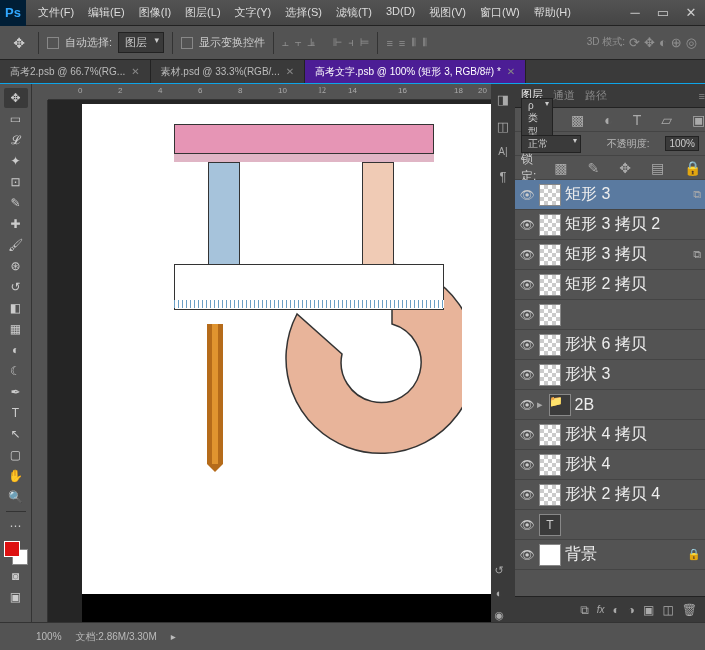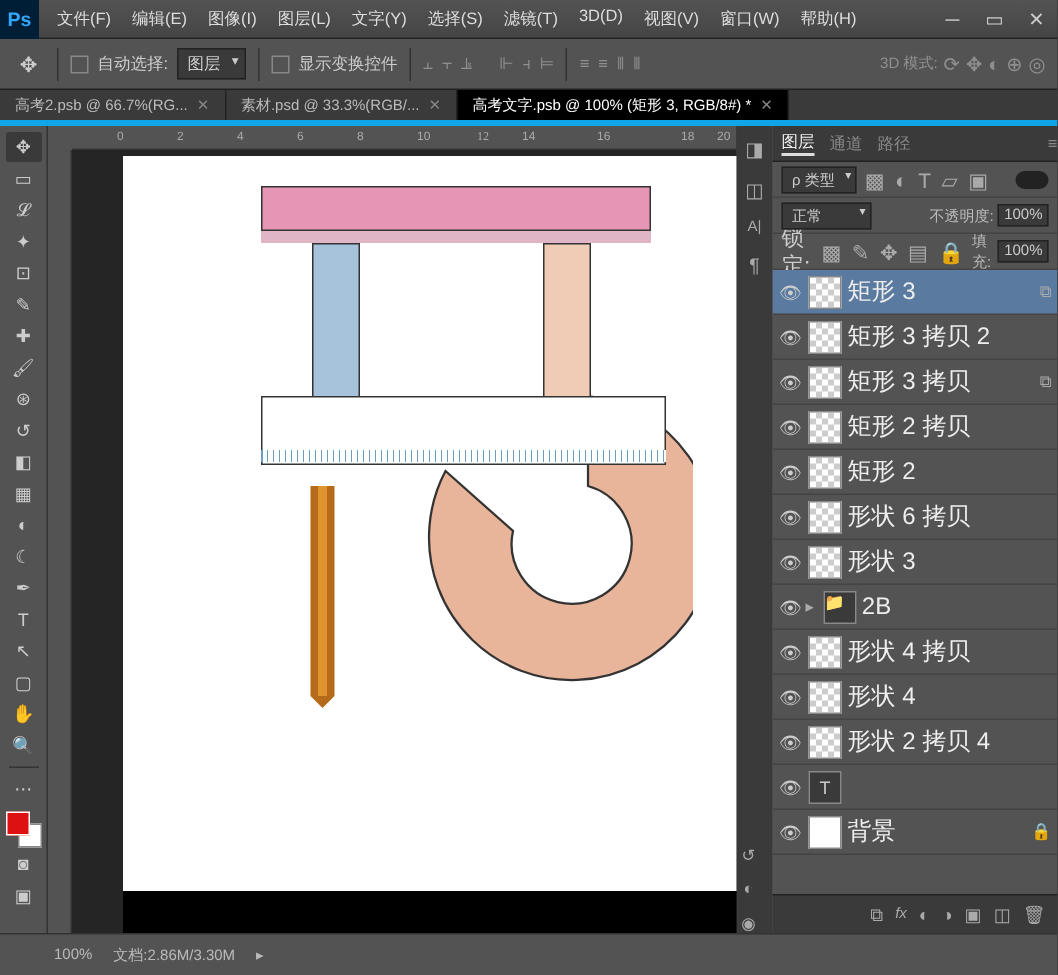--- a/index.html
+++ b/index.html
@@ -11,23 +11,23 @@
 .winbtns{margin-left:auto;display:flex}
 .winbtns span{width:28px;height:26px;display:flex;align-items:center;justify-content:center;color:#ccc;font-size:13px}
 .optbar{height:34px;background:#535353;border-bottom:1px solid #222;display:flex;align-items:center;padding:0 8px;gap:6px}
 .opt-icon{width:22px;height:22px;display:flex;align-items:center;justify-content:center;font-size:14px}
 .opt-sep{width:1px;height:22px;background:#333;margin:0 2px}
 .opt-cb{width:12px;height:12px;border:1px solid #888;display:inline-block;vertical-align:middle}
 .opt-select{background:#3a3a3a;border:1px solid #222;padding:2px 16px 2px 6px;font-size:11px;color:#ccc;position:relative}
 .opt-select::after{content:"▾";position:absolute;right:4px;top:2px;font-size:9px}
 .opt-right{margin-left:auto;display:flex;gap:4px;opacity:.5}
 .opt-right span{font-size:13px}
-.tabbar{height:24px;background:#3a3a3a;display:flex;border-bottom:4px solid #0ea5e9}
+.tabbar{height:24px;background:#3a3a3a;display:flex;border-bottom:1px solid #0ea5e9}
 .tab{padding:4px 10px;font-size:10px;color:#bbb;border-right:1px solid #222;display:flex;align-items:center;gap:6px}
-.tab.active{background:#000000;color:#fff}
+.tab.active{background:#4c1d95;color:#fff}
 .tab .x{font-size:10px;color:#888}
 .workspace{position:absolute;top:84px;bottom:28px;left:0;right:0;display:flex}
 .toolbox{width:32px;background:#535353;border-right:1px solid #333;display:flex;flex-direction:column;align-items:center;padding-top:4px;gap:1px}
 .tool{width:24px;height:20px;display:flex;align-items:center;justify-content:center;color:#ccc;font-size:12px;border-radius:2px}
 .tool.sel{background:#3a3a3a}
 .swatch{width:24px;height:24px;position:relative;margin-top:4px}
 .swatch .fg{width:16px;height:16px;background:#d11;border:1px solid #fff;position:absolute;top:0;left:0}
 .swatch .bg{width:16px;height:16px;background:#fff;border:1px solid #888;position:absolute;bottom:0;right:0}
 .canvas-area{flex:1;background:#252525;position:relative;overflow:hidden}
 .ruler-h{position:absolute;top:0;left:16px;right:0;height:16px;background:#535353;border-bottom:1px solid #333;font-size:8px;color:#aaa}
@@ -45,21 +45,21 @@
 .shape-pencil{position:absolute;left:125px;top:220px;width:16px;height:140px;background:linear-gradient(90deg,#b56b1a 0 5px,#e0942f 5px 11px,#b56b1a 11px 16px)}
 .shape-pencil::after{content:"";position:absolute;bottom:-8px;left:0;border-left:8px solid transparent;border-right:8px solid transparent;border-top:8px solid #b56b1a}
 .shape-curve{position:absolute;left:170px;top:150px;width:210px;height:210px}
 .shape-curve svg{position:absolute;width:100%;height:100%}
 .rightdock{width:24px;background:#3a3a3a;display:flex;flex-direction:column;align-items:center;padding-top:8px;gap:12px}
 .rightdock span{color:#aaa;font-size:13px}
 .panels{width:190px;background:#535353;display:flex;flex-direction:column}
 .panel-tabs{height:24px;background:#3a3a3a;display:flex;align-items:center;padding-left:6px;gap:10px;border-bottom:1px solid #222}
 .panel-tabs span{font-size:11px;color:#888}
 .panel-tabs span.on{color:#eee;border-bottom:2px solid #ddd}
-.panel-row{height:24px;display:flex;align-items:center;padding:0 6px;gap:3px;border-bottom:1px solid #444}
+.panel-row{height:24px;display:flex;align-items:center;padding:0 6px;gap:16px;border-bottom:1px solid #444}
 .panel-row .sel{background:#3a3a3a;border:1px solid #222;padding:1px 14px 1px 6px;font-size:10px;position:relative}
 .panel-row .sel::after{content:"▾";position:absolute;right:3px;top:0;font-size:8px}
 .panel-row .mini{font-size:14px;color:#aaa;padding:0 2px}
 .panel-row .lbl{font-size:10px;color:#bbb;margin-left:auto}
 .panel-row .pct{background:#3a3a3a;border:1px solid #222;padding:1px 3px;font-size:10px}
 .layer-list{flex:1;overflow:hidden}
 .layer{height:30px;display:flex;align-items:center;padding:0 4px;border-bottom:1px solid #444}
 .layer.sel{background:#5a7aa0}
 .layer .eye{width:16px;font-size:12px;color:#ccc;text-align:center}
 .layer .thumb{width:22px;height:22px;background:#fff;border:1px solid #888;margin:0 4px;background-image:repeating-conic-gradient(#ccc 0 25%,#fff 0 50%);background-size:8px 8px}
@@ -231,21 +231,21 @@
       <span class="mini">▱</span>
       <span class="mini">▣</span>
       <span style="margin-left:auto;width:22px;height:12px;background:#222;border-radius:6px"></span>
     </div>
     <div class="panel-row">
       <span class="sel" style="width:60px">正常</span>
       <span class="lbl">不透明度:</span>
       <span class="pct">100%</span>
     </div>
     <div class="panel-row">
-      <span style="font-size:15px">锁定:</span>
+      <span style="font-size:12px">锁定:</span>
       <span class="mini">▩</span>
       <span class="mini">✎</span>
       <span class="mini">✥</span>
       <span class="mini">▤</span>
       <span class="mini">🔒</span>
       <span class="lbl">填充:</span>
       <span class="pct">100%</span>
     </div>
     <div class="layer-list" id="layers">
         <div class="layer sel">
@@ -266,21 +266,20 @@
           <span class="link">⧉</span>
         </div>
         <div class="layer">
           <span class="eye">👁</span>
           <div class="thumb"></div>
           <span class="nm">矩形 2 拷贝</span>
         </div>
         <div class="layer">
           <span class="eye">👁</span>
           <div class="thumb"></div>
-          <span class="nm">矩形 2</span>
         </div>
         <div class="layer">
           <span class="eye">👁</span>
           <div class="thumb"></div>
           <span class="nm">形状 6 拷贝</span>
         </div>
         <div class="layer">
           <span class="eye">👁</span>
           <div class="thumb"></div>
           <span class="nm">形状 3</span>

